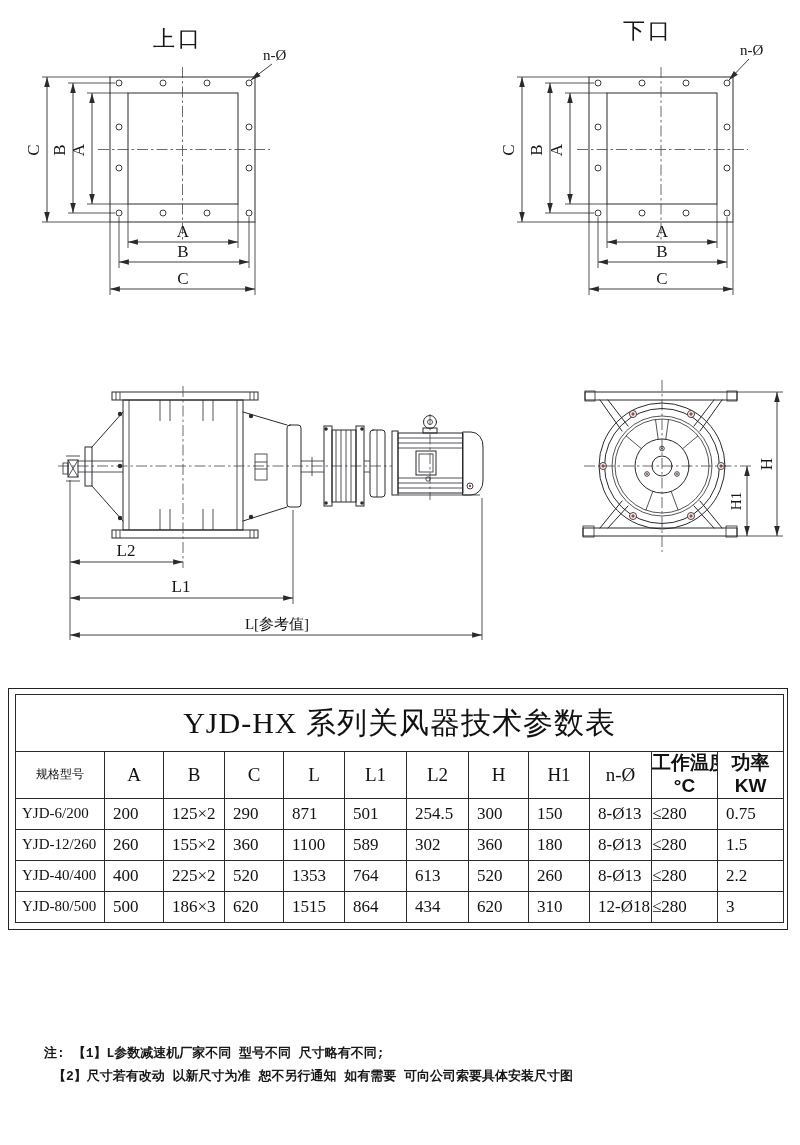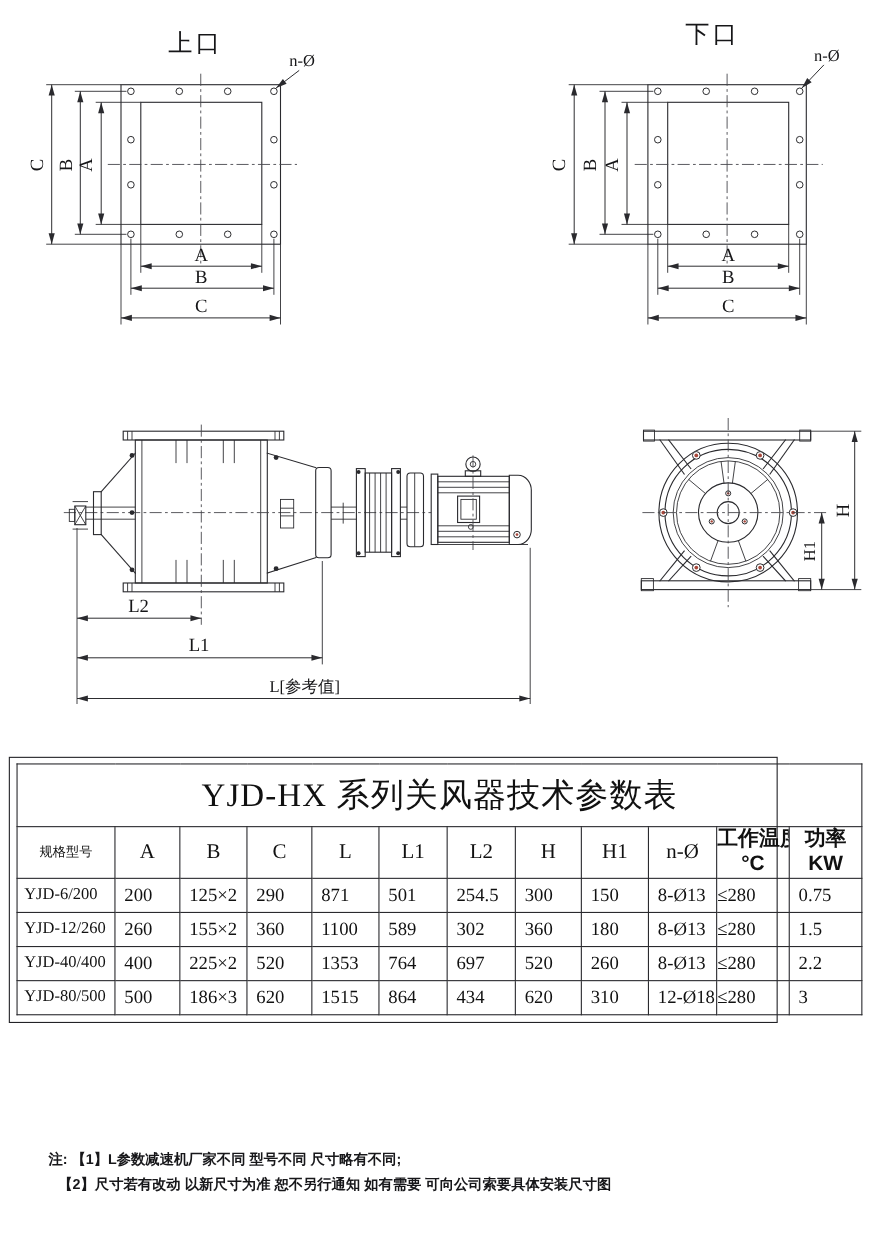--- a/index.html
+++ b/index.html
@@ -19,42 +19,42 @@
   .bolt{stroke:#2a2a2e;stroke-width:.9;fill:#ffffff;}
   .dot{fill:#2a2a2e;stroke:none;}
   .rbolt{stroke:#2a2a2e;stroke-width:.9;fill:#fff;}
   .rdot{fill:#a8473a;stroke:none;}
   .ttl{font-size:22px;letter-spacing:3px;}
   .dl{font-size:17px;}
   .dls{font-size:15px;}
   .nol{font-size:15px;}
 
   .table-wrap{
-    position:absolute;left:8px;top:688px;width:699px;box-sizing:border-box;
+    position:absolute;left:8px;top:688px;width:780px;box-sizing:border-box;
     border:1.8px solid #222226;padding:5px 5px 6px 6px;background:#fff;
   }
   table{border-collapse:collapse;table-layout:fixed;width:768px;}
   td{
     border:1.2px solid #2a2a2e;height:30px;font-size:17px;
     padding:0 0 0 8px;white-space:nowrap;overflow:hidden;
     font-family:"Liberation Serif", serif;
   }
   .title-cell{
     text-align:center;font-size:30px;height:56px;padding:0;letter-spacing:1px;
   }
   .head-row td{text-align:center;padding:0;font-size:19px;height:32px;}
   .head-row td.head-model{font-size:12px;}
   .small-head{font-size:11px;line-height:1.2;font-weight:bold;
     font-family:"Liberation Sans", sans-serif;}
   .model-cell{font-size:15px;padding-left:6px;}
   .temp-cell{padding:0;}
 
   .notes{
     position:absolute;left:44px;top:1042px;font-size:13px;font-weight:bold;
-    font-family:Liberation Sans, sans-serif;color:#17171a;line-height:1.8;
+    font-family:Liberation Mono, monospace;color:#17171a;line-height:1.8;
   }
   .notes .indent{margin-left:9px;}
 </style>
 </head>
 <body>
 
 <div class="sheet">
 
   <svg width="0" height="0">
     <defs>
@@ -465,21 +465,21 @@
             <td class="temp-cell">≤280</td>
             <td>1.5</td>
           </tr>
           <tr>
             <td class="model-cell">YJD-40/400</td>
             <td>400</td>
             <td>225×2</td>
             <td>520</td>
             <td>1353</td>
             <td>764</td>
-            <td>697</td>
+            <td>613</td>
             <td>520</td>
             <td>260</td>
             <td>8-Ø13</td>
             <td class="temp-cell">≤280</td>
             <td>2.2</td>
           </tr>
           <tr>
             <td class="model-cell">YJD-80/500</td>
             <td>500</td>
             <td>186×3</td>

